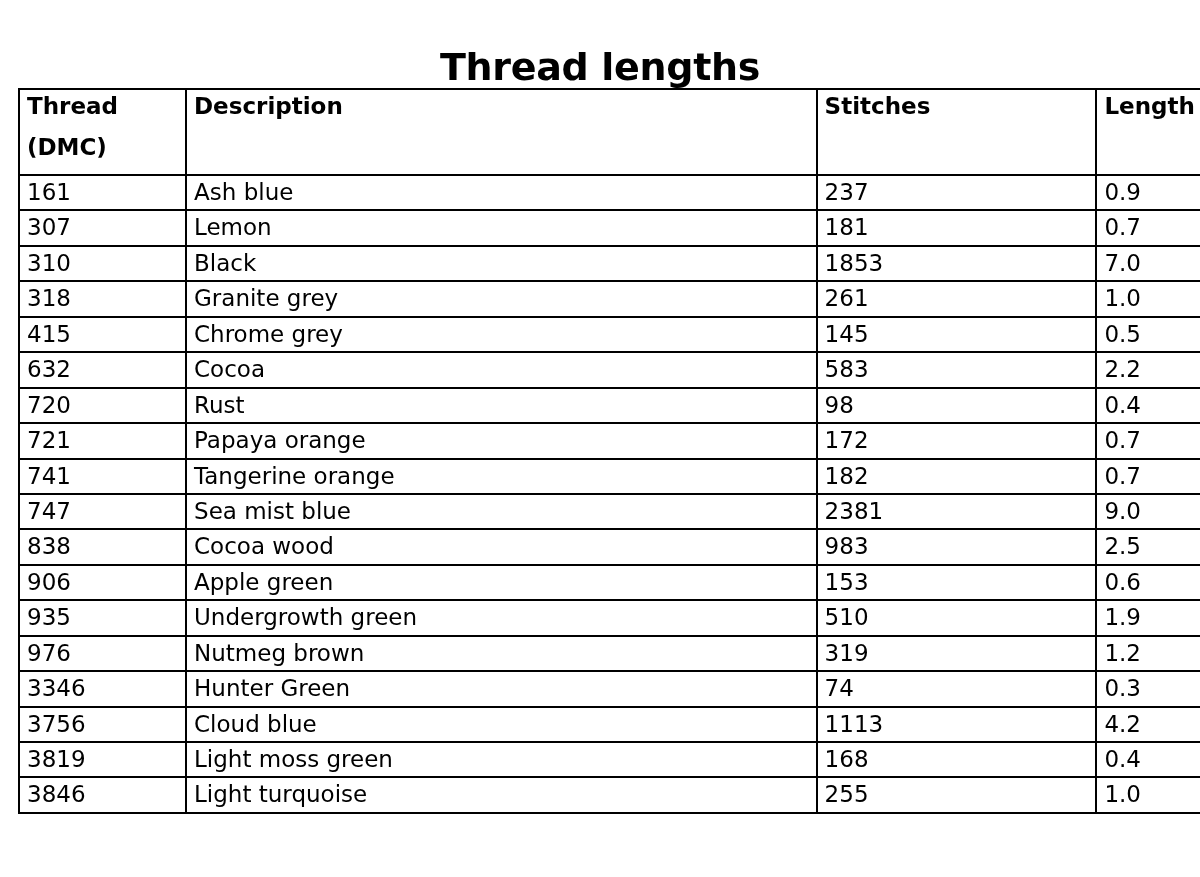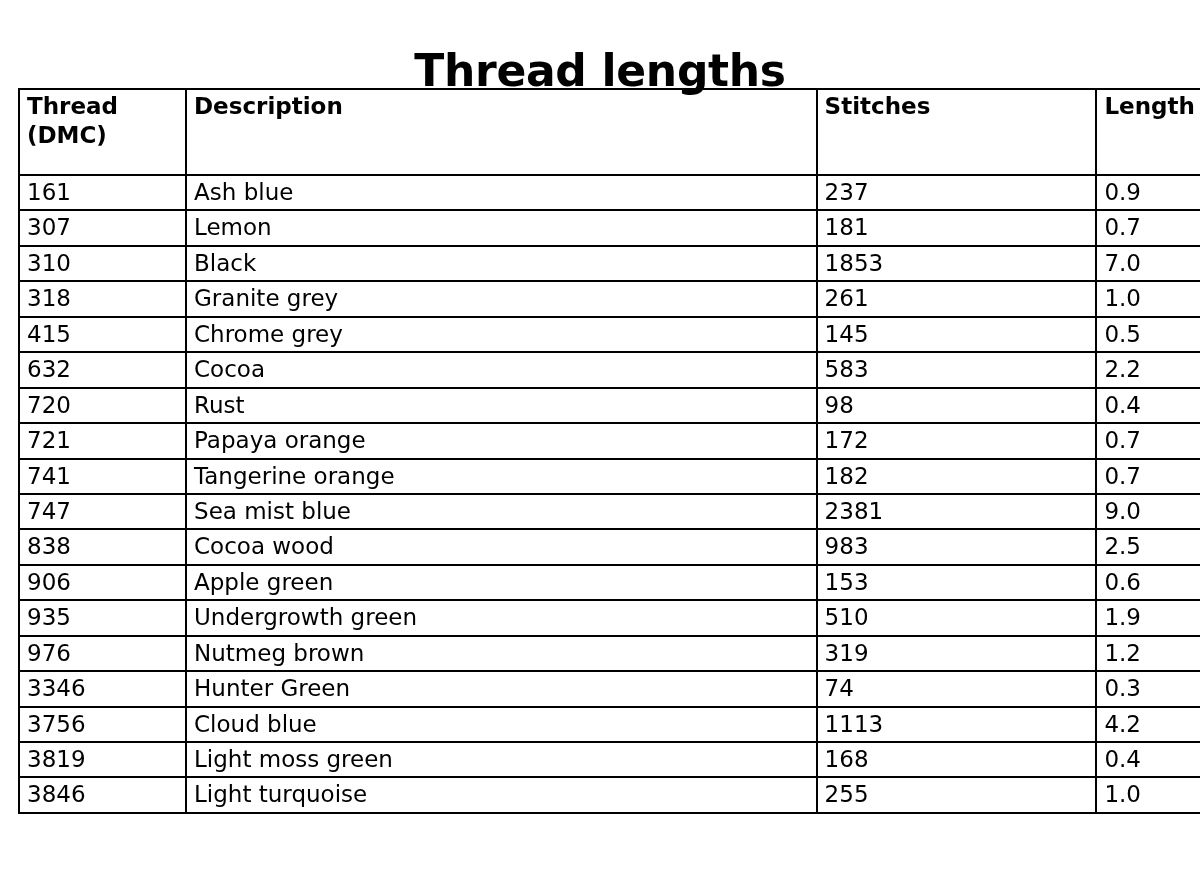--- a/index.html
+++ b/index.html
@@ -15,21 +15,21 @@
     color: #000000;
   }
   .page {
     position: relative;
     width: 1200px;
     height: 877px;
     box-sizing: border-box;
   }
   .doc-title {
     text-align: center;
-    font-size: 44px;
+    font-size: 38px;
     font-weight: bold;
     letter-spacing: -0.3px;
     margin: 0;
     padding-top: 45px;
     padding-bottom: 10px;
     font-family: "DejaVu Sans", sans-serif;
   }
   .table-wrap {
     position: absolute;
     left: 18px;
@@ -58,21 +58,21 @@
   table.thread-table thead th {
     font-weight: bold;
     height: 86px;
     vertical-align: top;
   }
   .col-thread { width: 160px; }
   .col-desc   { width: 604px; }
   .col-stitch { width: 268px; }
   .col-length { width: 240px; }
 
-  .hdr-thread-line2 { display: block; }
+  .hdr-thread-line2 { display: block; margin-top: 12px; }
   td.num, th.num { text-align: left; }
   td.len { padding-left: 19px; }
   th.len { padding-left: 7px; }
 </style>
 </head>
 <body>
 
 <div class="page">
 
   <h1 class="doc-title">Thread lengths</h1>

